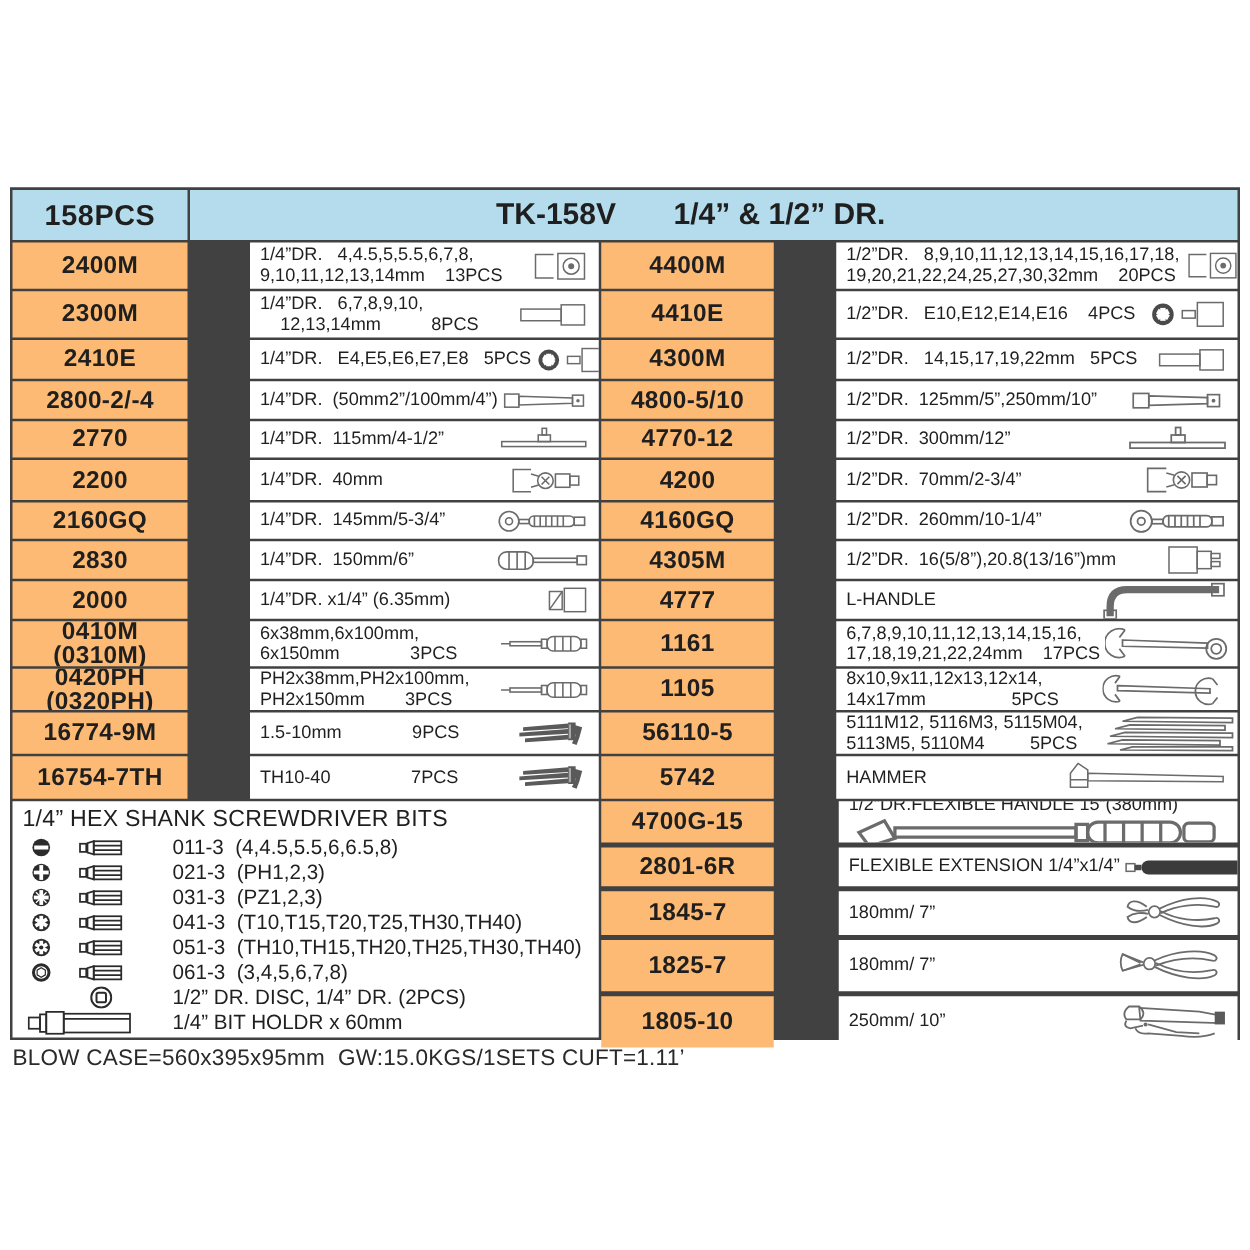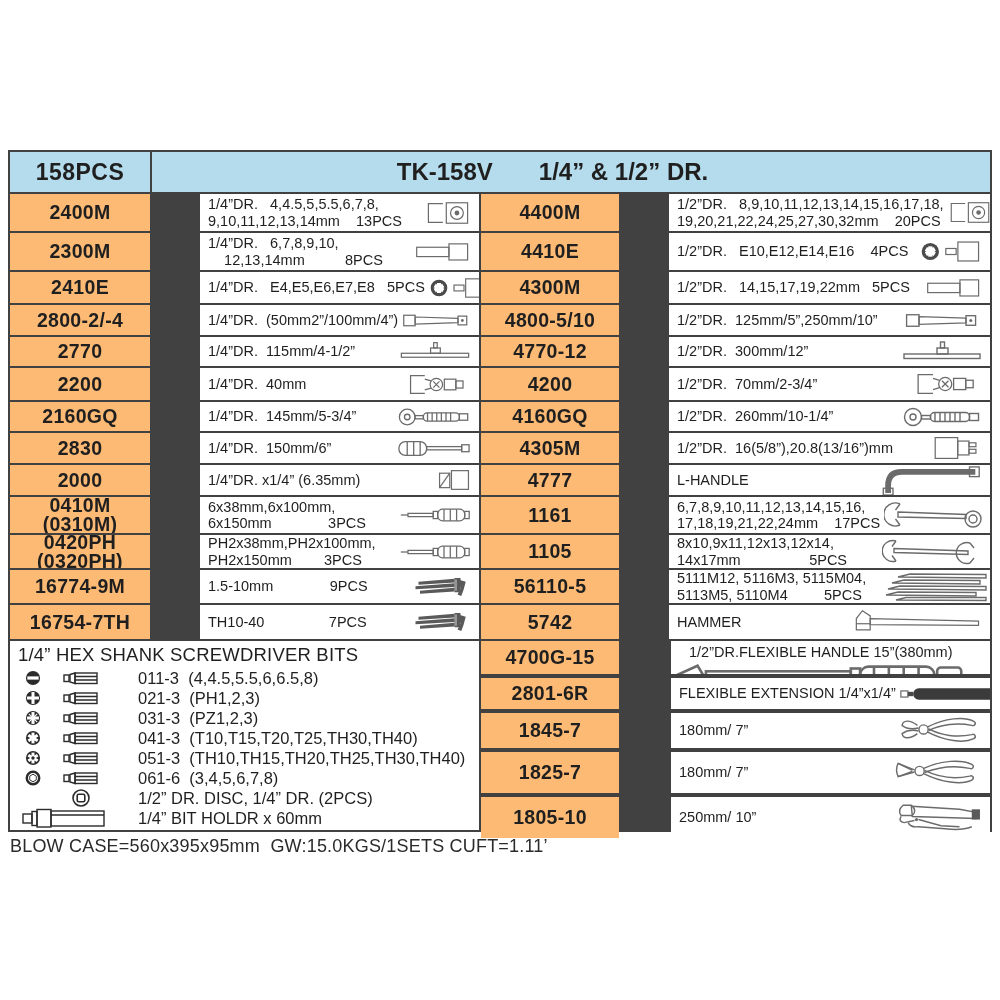--- a/index.html
+++ b/index.html
@@ -14,21 +14,21 @@
   .hdr-left{font-size:23px;letter-spacing:0.5px;}
   .hdr-main{grid-column:2/5;font-size:24px;padding-right:72px;padding-left:35px;}
   .hdr-main .model{margin-right:46px;}
   .part{background:#fdba74;justify-content:center;text-align:center;font-weight:bold;
         font-size:19.5px;white-space:pre-line;line-height:19px;letter-spacing:0.3px;}
   .desc{padding:2px 8px;justify-content:space-between;gap:4px;margin-left:48px;}
   .dlines{display:flex;flex-direction:column;justify-content:center;}
   .dline{white-space:pre;font-size:14.5px;line-height:16.5px;}
   .ticon{flex-shrink:0;display:flex;align-items:center;justify-content:flex-end;}
   .ticon svg{stroke:#6b6b6b;fill:none;stroke-width:1.4;}
-  .stack{flex-direction:column;align-items:stretch;gap:1px;padding:3px 18px;}
+  .stack{flex-direction:column;align-items:stretch;justify-content:center;gap:1px;padding:3px 8px;}
   .stack .ticon{align-self:flex-end;}
   .bits{grid-column:1/3;display:block;padding:3px 0 0 8px;background:#fff;}
   .bits-title{font-size:18.5px;letter-spacing:0.2px;white-space:pre;margin-bottom:2px;}
   .bit-row{display:flex;align-items:center;height:20px;}
   .bit-c1{width:30px;display:flex;justify-content:center;flex-shrink:0;}
   .bit-c2{width:66px;display:flex;justify-content:center;flex-shrink:0;}
   .bit-c12{width:96px;display:flex;justify-content:flex-start;padding-left:2px;flex-shrink:0;box-sizing:border-box;}
   .bit-row svg{stroke:#2b2b2b;fill:none;stroke-width:1.4;}
   .bit-label{font-size:16.5px;white-space:pre;margin-left:24px;}
   .subgrid{grid-column:3/5;display:grid;grid-template-columns:138px 1fr;
@@ -636,21 +636,21 @@
         <div class="bit-c1">
             <svg width="16" height="16" viewBox="0 0 17 17">
               <use href="#sym-tip-hex"></use>
             </svg>
           </div>
         <div class="bit-c2">
             <svg width="36" height="16" viewBox="0 0 36 16">
               <use href="#sym-bit"></use>
             </svg>
           </div>
-        <div class="bit-label">061-6  (3,4,5,6,7,8)</div>
+        <div class="bit-label">061-3  (3,4,5,6,7,8)</div>
       </div>
       <div class="bit-row">
         <div class="bit-c1"></div>
         <div class="bit-c2">
             <svg width="18" height="18" viewBox="0 0 18 18">
               <use href="#sym-tip-disc"></use>
             </svg>
           </div>
         <div class="bit-label">1/2” DR. DISC, 1/4” DR. (2PCS)</div>
       </div>

